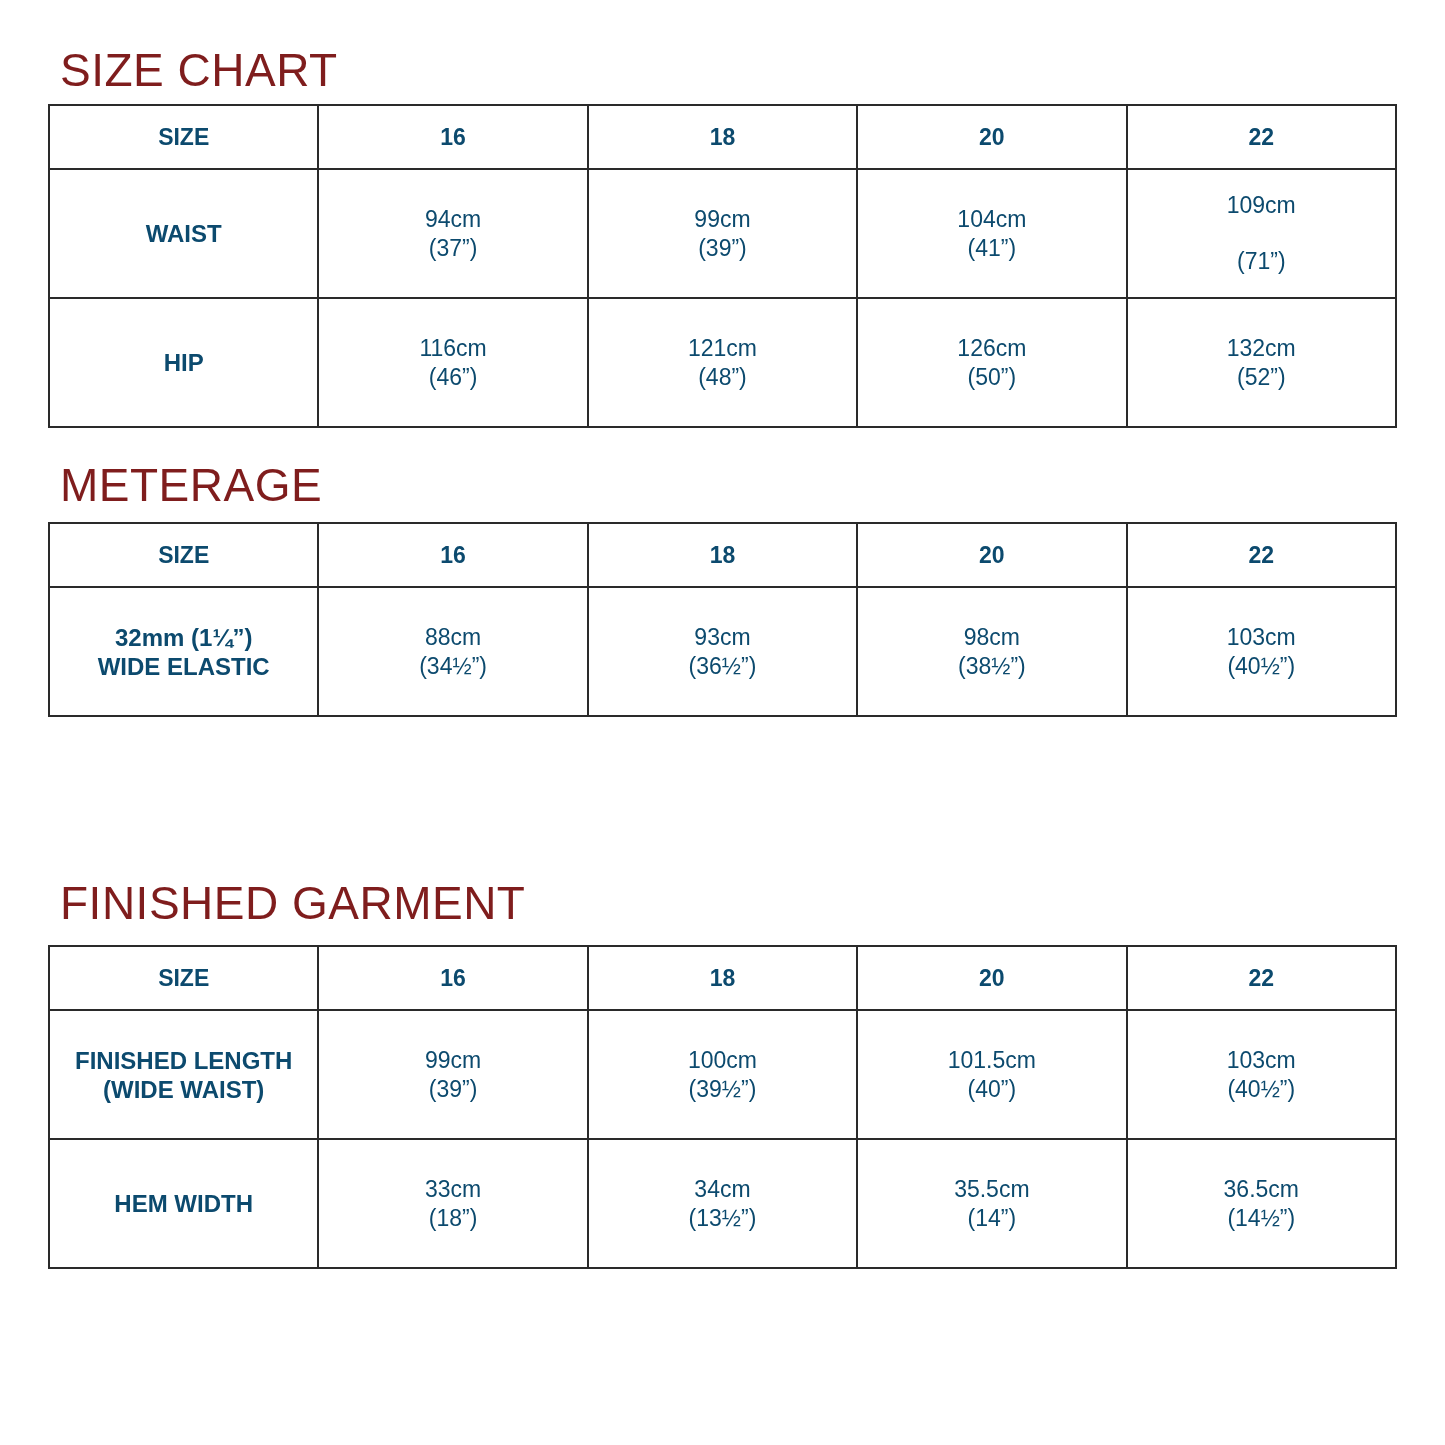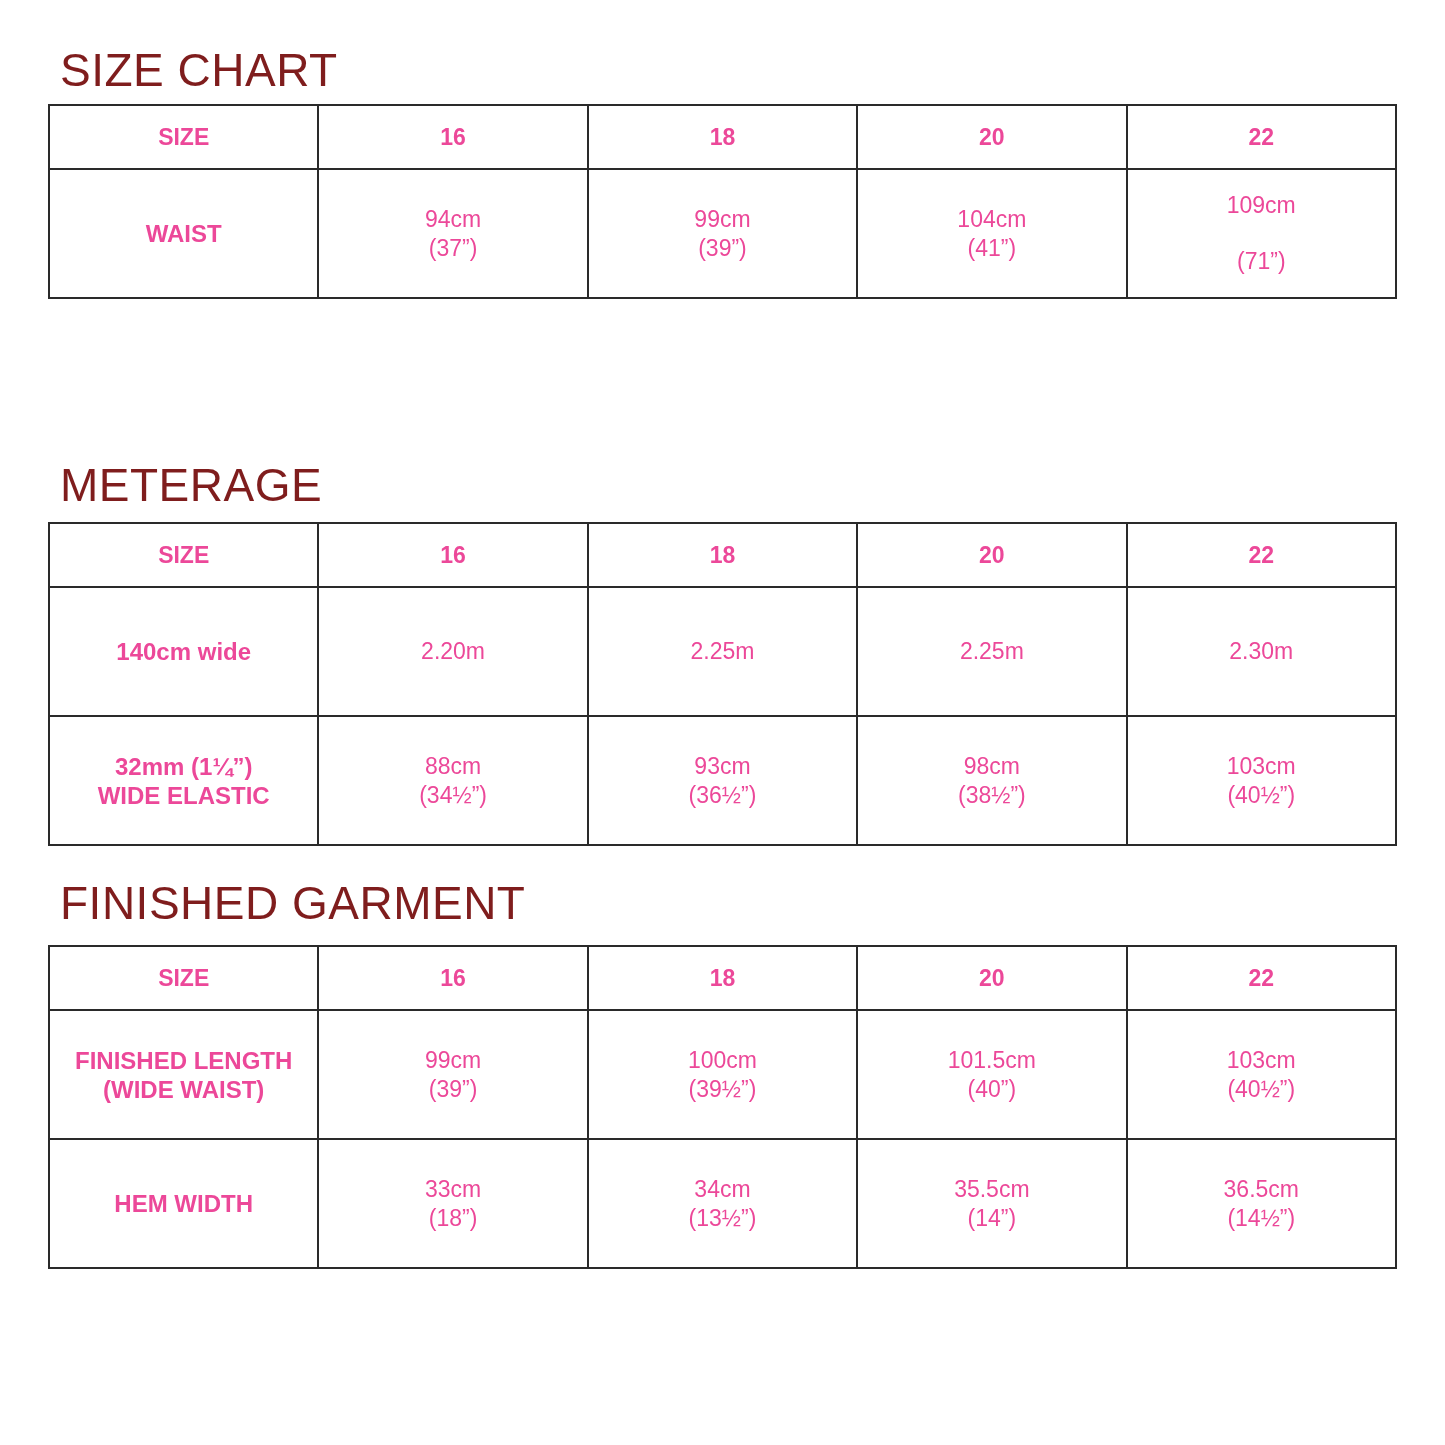--- a/index.html
+++ b/index.html
@@ -11,21 +11,21 @@
     position: absolute; left: 60px; margin: 0;
     font-size: 46px; font-weight: normal; letter-spacing: 0.5px; line-height: 1;
     color: #7f1d1d;
   }
   table.grid {
     position: absolute; left: 48px; width: 1349px;
     border-collapse: collapse; table-layout: fixed;
   }
   table.grid td {
     border: 2px solid #2a2a2a; text-align: center; vertical-align: middle;
-    font-size: 23px; line-height: 29px; padding: 0; color: #ec4899;
+    font-size: 23px; line-height: 29px; padding: 0; color: #0c4a6e;
   }
   table.grid tr.head td { height: 62px; font-weight: bold; }
   table.grid tr.body td { height: 127px; }
   table.grid td.label { font-weight: bold; font-size: 24px; border-radius: 12px; }
   .line { display: block; }
   .gap { display: block; height: 27px; }
 </style>
 </head>
 <body>
 
@@ -54,49 +54,53 @@
     <td>
           <span class="line">104cm</span>
           <span class="line">(41”)</span>
         </td>
     <td>
           <span class="line">109cm</span>
           <span class="gap"></span>
           <span class="line">(71”)</span>
         </td>
   </tr>
+  <tr class="body">
+    <td class="label">
+          <span class="line">HIP</span>
+        </td>
+    <td>
+          <span class="line">116cm</span>
+          <span class="line">(46”)</span>
+        </td>
+    <td>
+          <span class="line">121cm</span>
+          <span class="line">(48”)</span>
+        </td>
+    <td>
+          <span class="line">126cm</span>
+          <span class="line">(50”)</span>
+        </td>
+    <td>
+          <span class="line">132cm</span>
+          <span class="line">(52”)</span>
+        </td>
+  </tr>
 </tbody>
   </table>
 
 <h1 class="section-title" style="top:462px">METERAGE</h1>
 <table class="grid" style="top:522px">
   <tbody>
       <tr class="head">
     <td>SIZE</td>
     <td>16</td>
     <td>18</td>
     <td>20</td>
     <td>22</td>
-  </tr>
-  <tr class="body">
-    <td class="label">
-          <span class="line">140cm wide</span>
-        </td>
-    <td>
-          <span class="line">2.20m</span>
-        </td>
-    <td>
-          <span class="line">2.25m</span>
-        </td>
-    <td>
-          <span class="line">2.25m</span>
-        </td>
-    <td>
-          <span class="line">2.30m</span>
-        </td>
   </tr>
   <tr class="body">
     <td class="label">
           <span class="line">32mm (1¼”)</span>
           <span class="line">WIDE ELASTIC</span>
         </td>
     <td>
           <span class="line">88cm</span>
           <span class="line">(34½”)</span>
         </td>

